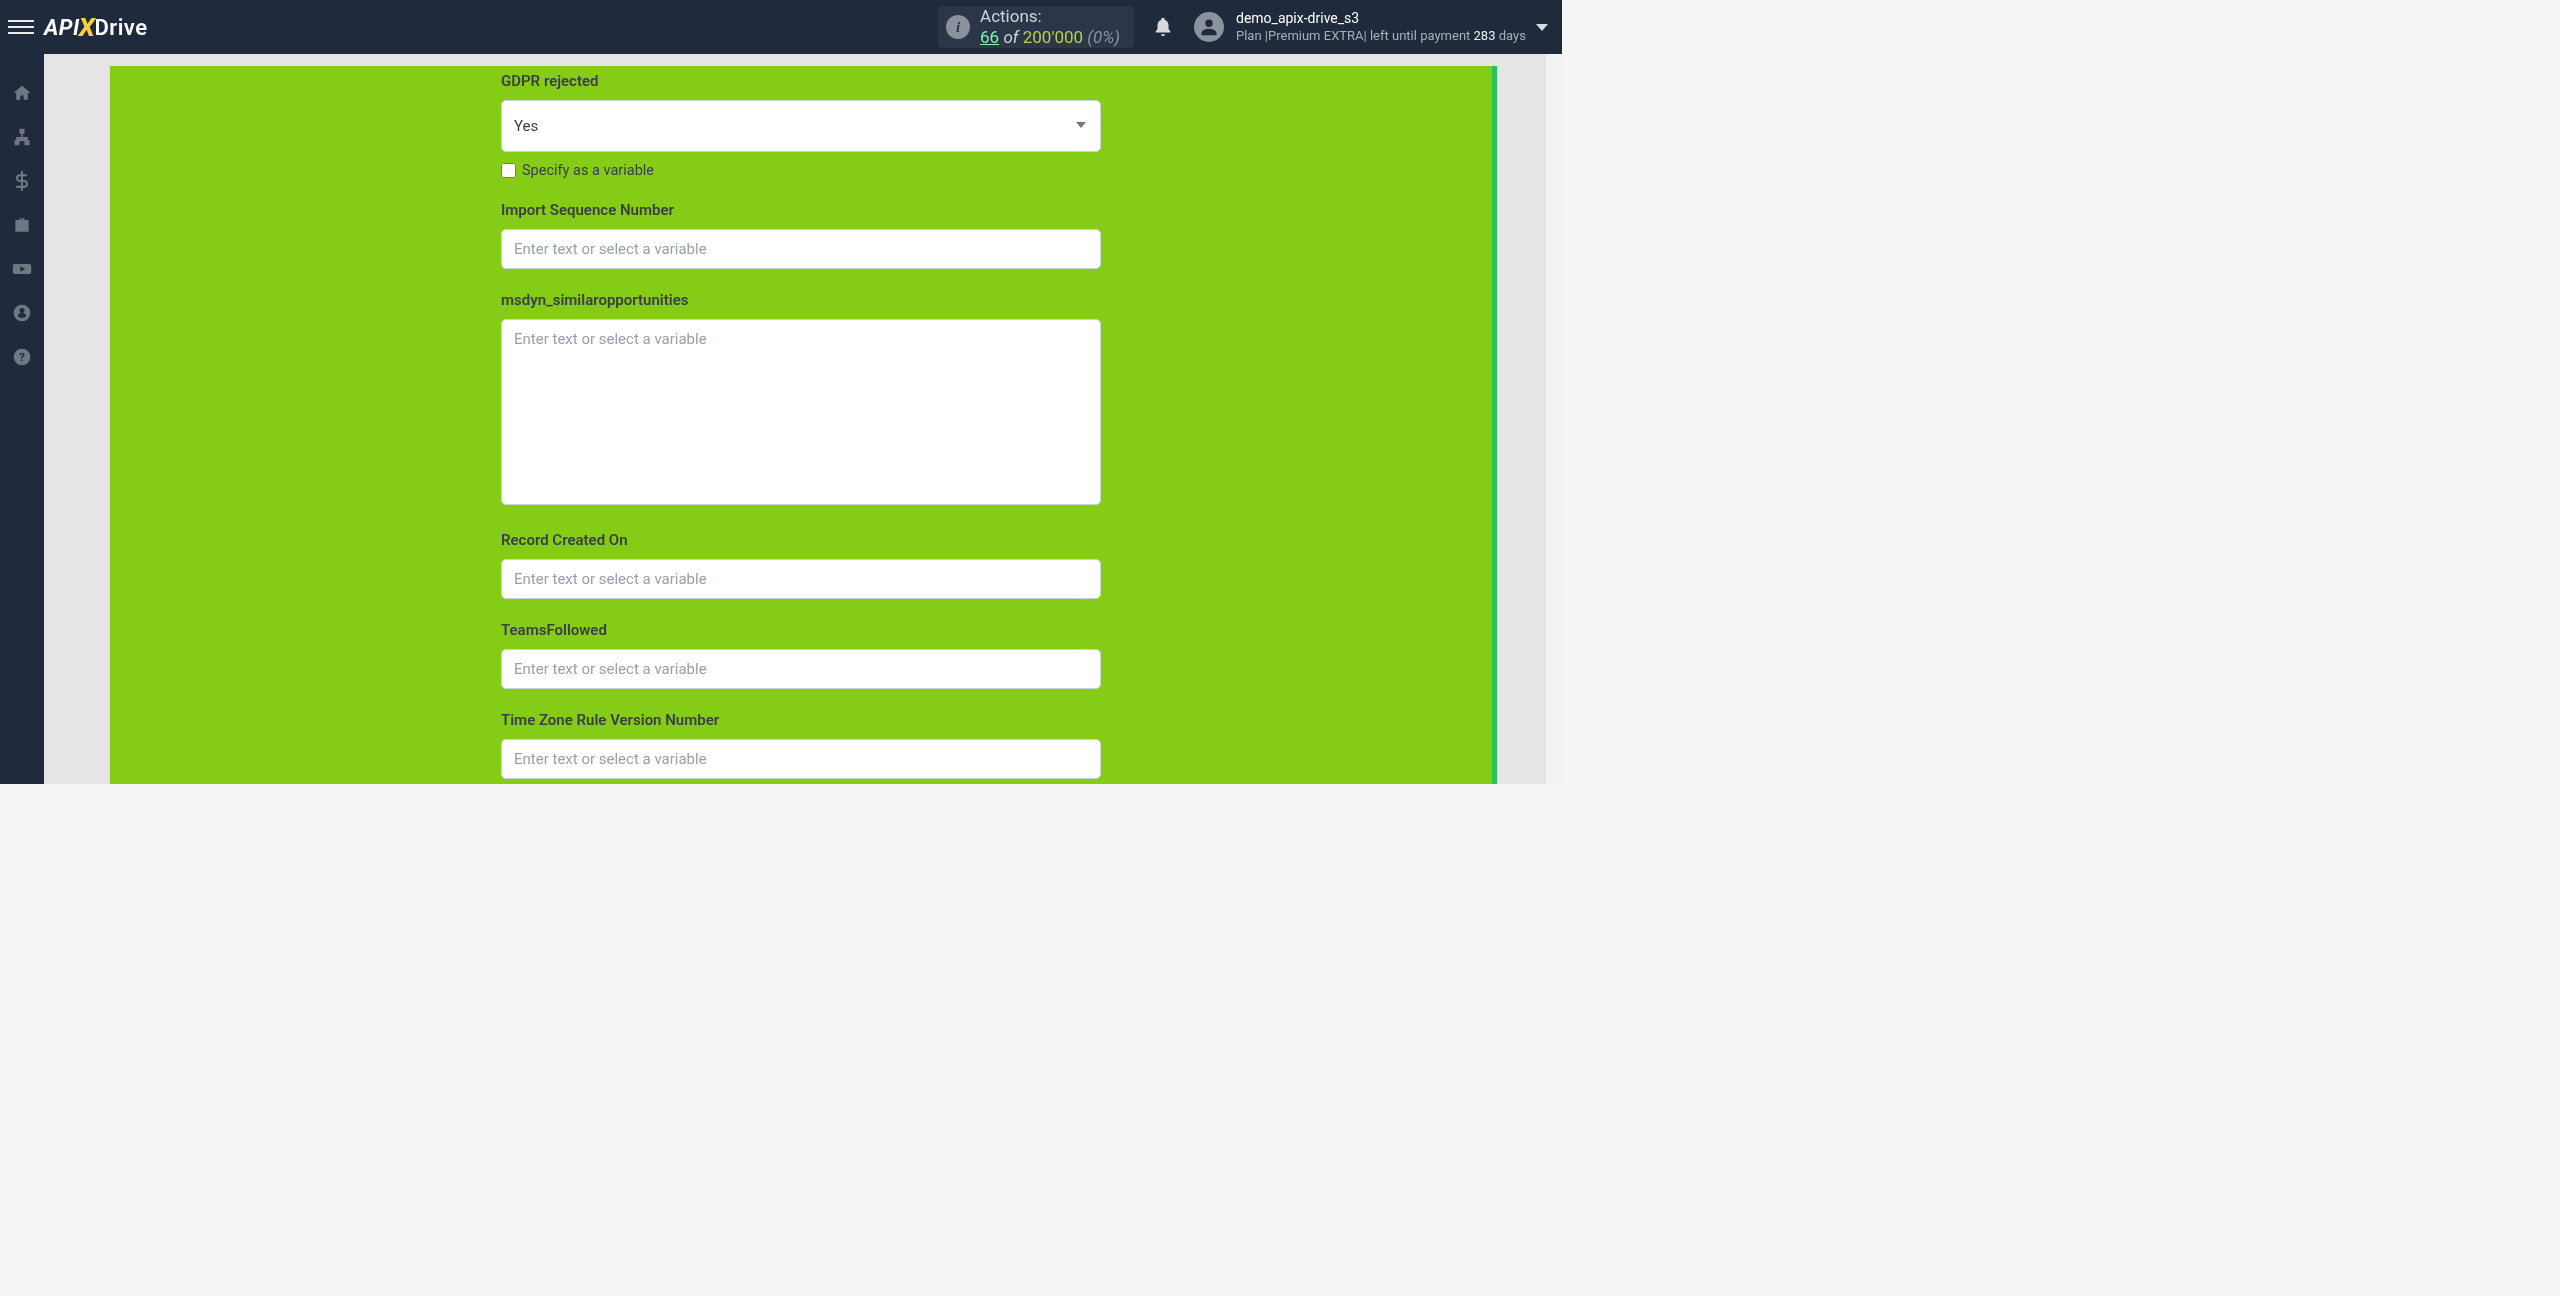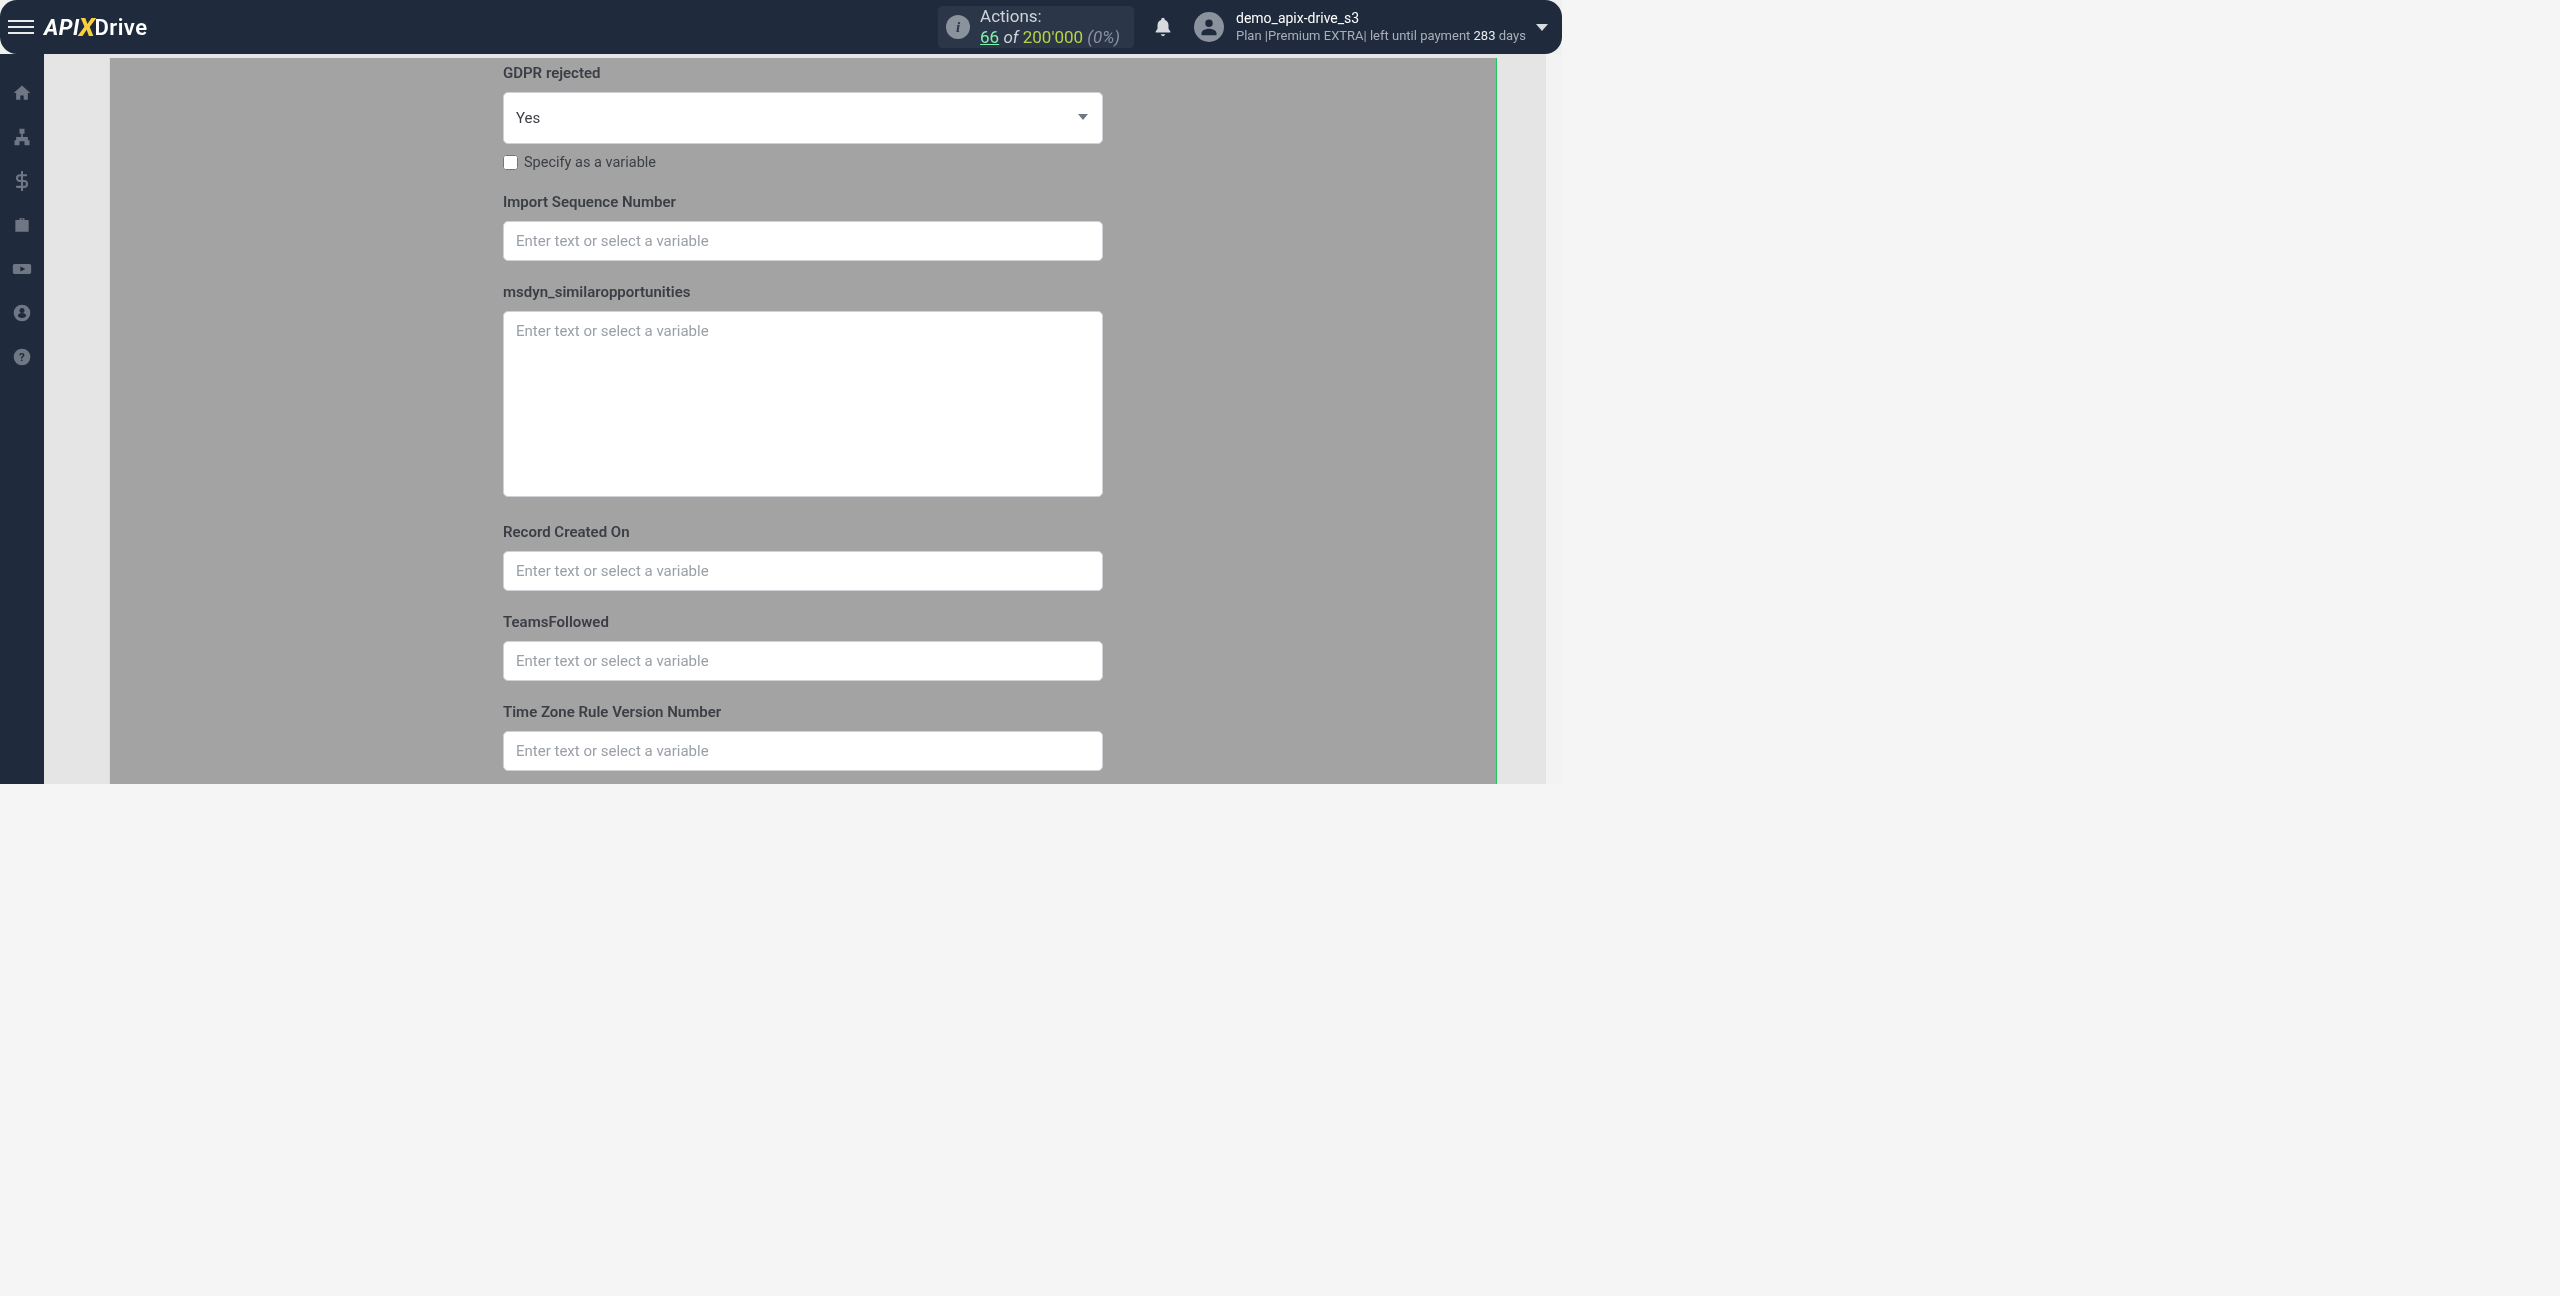--- a/index.html
+++ b/index.html
@@ -14,21 +14,20 @@
 
 .topbar {
   height: 54px;
   background: #1f2a3c;
   display: flex;
   align-items: center;
   padding: 0 14px 0 8px;
   color: #fff;
   position: relative;
   z-index: 10;
-  border-radius: 17px;
 }
 .hamburger {
   width: 26px; height: 26px;
   display: flex; flex-direction: column; justify-content: center; gap: 4px;
   cursor: pointer; margin-right: 10px;
 }
 .hamburger span { height: 2px; background: #e9ecef; display: block; }
 
 .logo {
   font-size: 22px; font-weight: 700; letter-spacing: 0.5px;
@@ -107,25 +106,25 @@
   overflow: hidden;
   display: flex;
   justify-content: center;
 }
 .page {
   width: 1448px;
   background: #e5e5e5;
   position: relative;
 }
 .card-wrap {
-  background: #a3a3a3;
-  margin: 4px 30px;
+  background: #84cc16;
+  margin: 12px 30px;
   min-height: 100%;
   border-left: 1px solid #ddd;
-  border-right: 1px solid #22c55e;
+  border-right: 5px solid #22c55e;
   padding: 0 0 0 0;
 }
 .form-area {
   max-width: 600px;
   margin: 0 auto;
   padding: 6px 0 40px 0;
 }
 
 .field { margin-bottom: 22px; }
 .field-label { font-size: 15px; font-weight: 600; color: #3b3f45; margin-bottom: 10px; }

